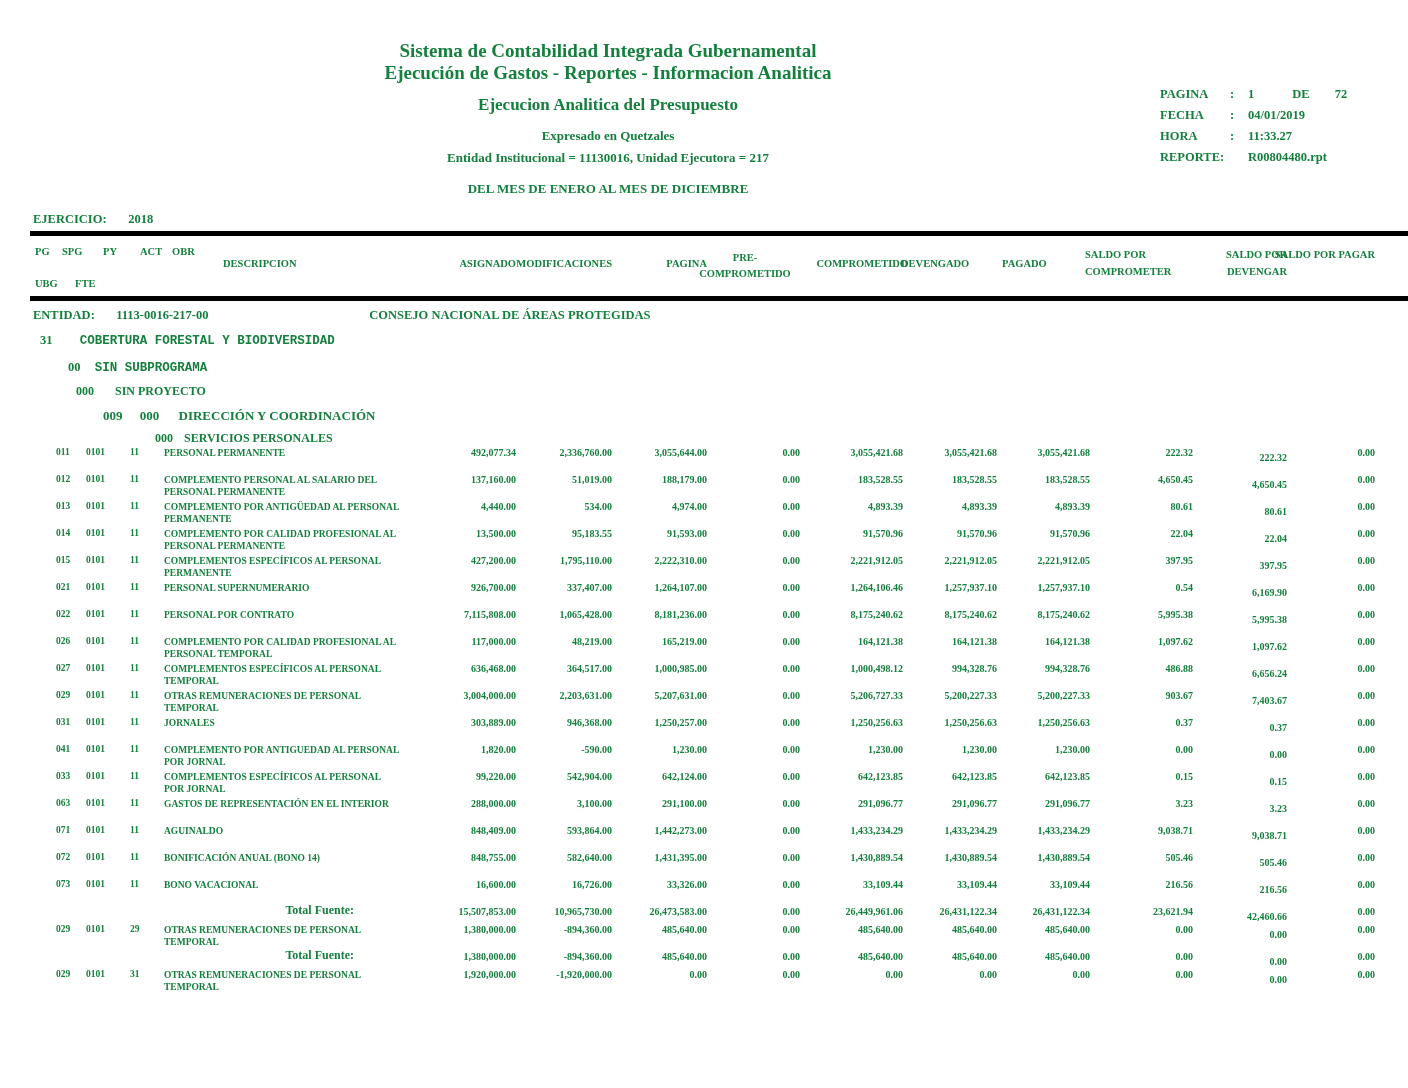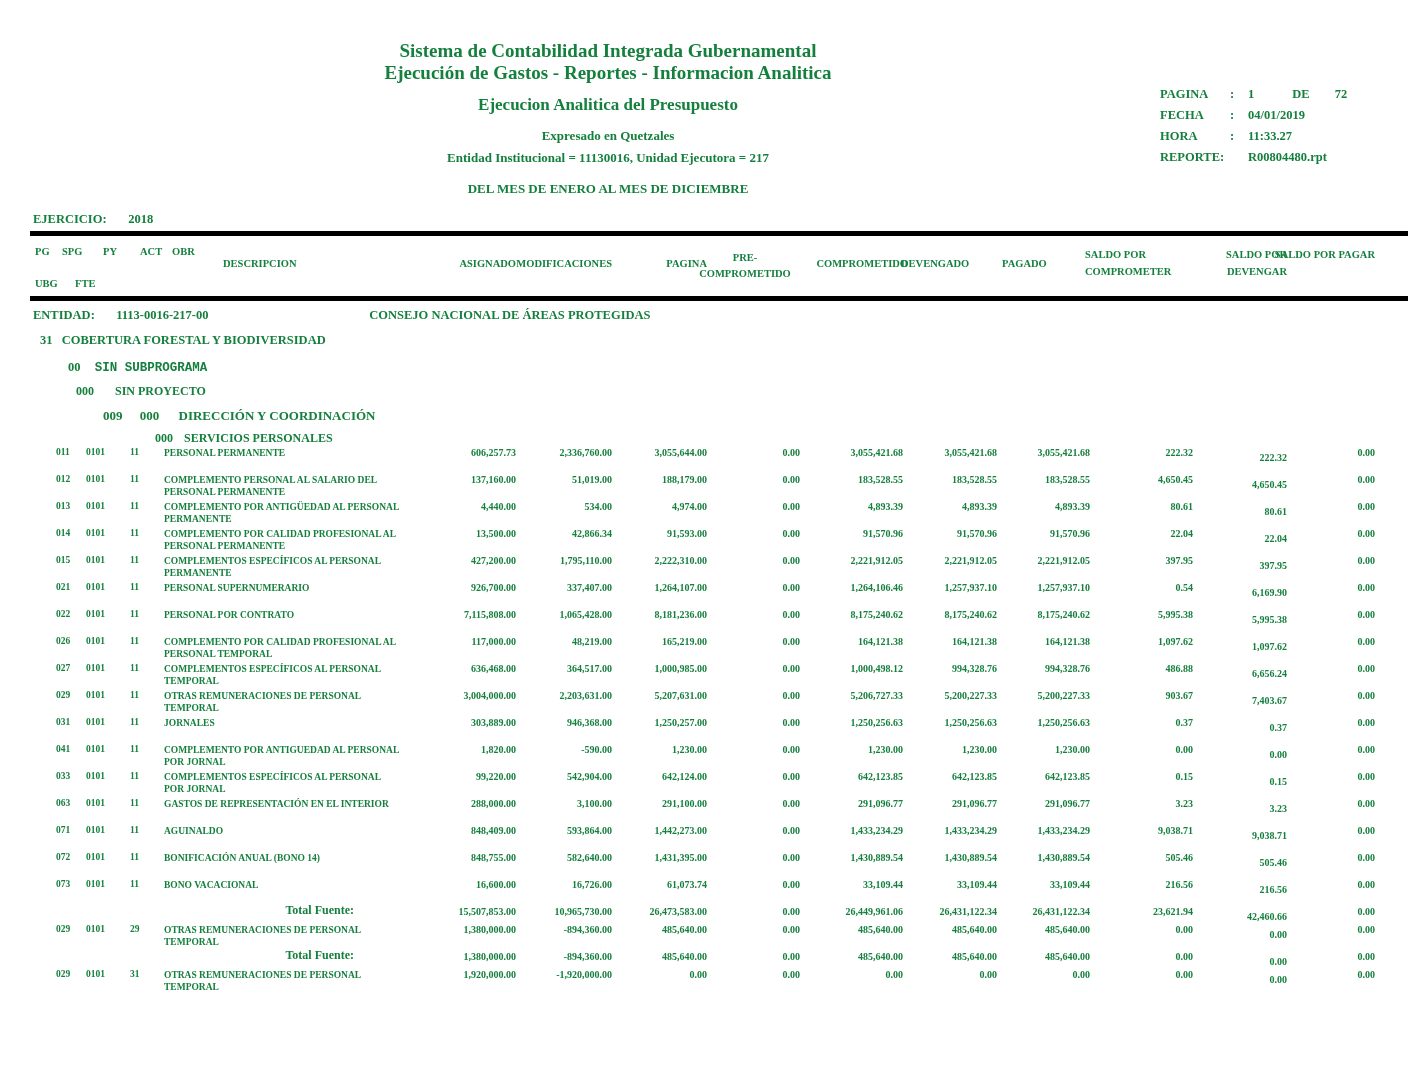--- a/index.html
+++ b/index.html
@@ -51,21 +51,21 @@
   .ch-sp{right:33px;top:246px;text-align:right;line-height:17px;white-space:normal;width:110px;}
 
   
   .entidad{position:absolute;top:308px;left:33px;font-size:12.5px;}
   .entidad .elab{display:inline-block;width:80px;}
   .entidad .ecode{display:inline-block;width:250px;}
 
   
   .sec{position:absolute;white-space:nowrap;}
   .sec0{top:333px;left:40px;font-size:12.5px;}
-  .sec0 .slabel{margin-left:6px;}
+  .sec0 .slabel{margin-left:24px;font-family:Liberation Mono, monospace;}
   .sec1{top:360px;left:68px;font-size:12.5px;}
   .sec1 .slabel{margin-left:11px;font-family:Liberation Mono, monospace;}
   .sec2{top:384px;left:76px;font-size:12px;}
   .sec2 .slabel{margin-left:18px;}
   .sec3{top:408px;left:103px;font-size:13px;}
   .sec3 .scode2{margin-left:14px;}
   .sec3 .slabel{margin-left:16px;}
   .sec4{top:431px;left:155px;font-size:12px;}
   .sec4 .slabel{margin-left:8px;}
 
@@ -178,21 +178,21 @@
     <span class="slabel">SERVICIOS PERSONALES</span>
   </div>
 
   <div class="tbody">
       <div class="trow">
         <div class="pad"></div>
         <div class="code c1">011</div>
         <div class="code">0101</div>
         <div class="code">11</div>
         <div class="desc">PERSONAL PERMANENTE</div>
-        <div class="num">606,257.73</div>
+        <div class="num">492,077.34</div>
         <div class="num">2,336,760.00</div>
         <div class="num">3,055,644.00</div>
         <div class="num">0.00</div>
         <div class="num">3,055,421.68</div>
         <div class="num">3,055,421.68</div>
         <div class="num">3,055,421.68</div>
         <div class="num">222.32</div>
         <div class="num low">222.32</div>
         <div class="num">0.00</div>
         <div class="pad"></div>
@@ -233,21 +233,21 @@
         <div class="num">0.00</div>
         <div class="pad"></div>
       </div>
       <div class="trow">
         <div class="pad"></div>
         <div class="code c1">014</div>
         <div class="code">0101</div>
         <div class="code">11</div>
         <div class="desc">COMPLEMENTO POR CALIDAD PROFESIONAL AL PERSONAL PERMANENTE</div>
         <div class="num">13,500.00</div>
-        <div class="num">42,866.34</div>
+        <div class="num">95,183.55</div>
         <div class="num">91,593.00</div>
         <div class="num">0.00</div>
         <div class="num">91,570.96</div>
         <div class="num">91,570.96</div>
         <div class="num">91,570.96</div>
         <div class="num">22.04</div>
         <div class="num low">22.04</div>
         <div class="num">0.00</div>
         <div class="pad"></div>
       </div>
@@ -468,21 +468,21 @@
         <div class="pad"></div>
       </div>
       <div class="trow">
         <div class="pad"></div>
         <div class="code c1">073</div>
         <div class="code">0101</div>
         <div class="code">11</div>
         <div class="desc">BONO VACACIONAL</div>
         <div class="num">16,600.00</div>
         <div class="num">16,726.00</div>
-        <div class="num">61,073.74</div>
+        <div class="num">33,326.00</div>
         <div class="num">0.00</div>
         <div class="num">33,109.44</div>
         <div class="num">33,109.44</div>
         <div class="num">33,109.44</div>
         <div class="num">216.56</div>
         <div class="num low">216.56</div>
         <div class="num">0.00</div>
         <div class="pad"></div>
       </div>
       <div class="trow total">

